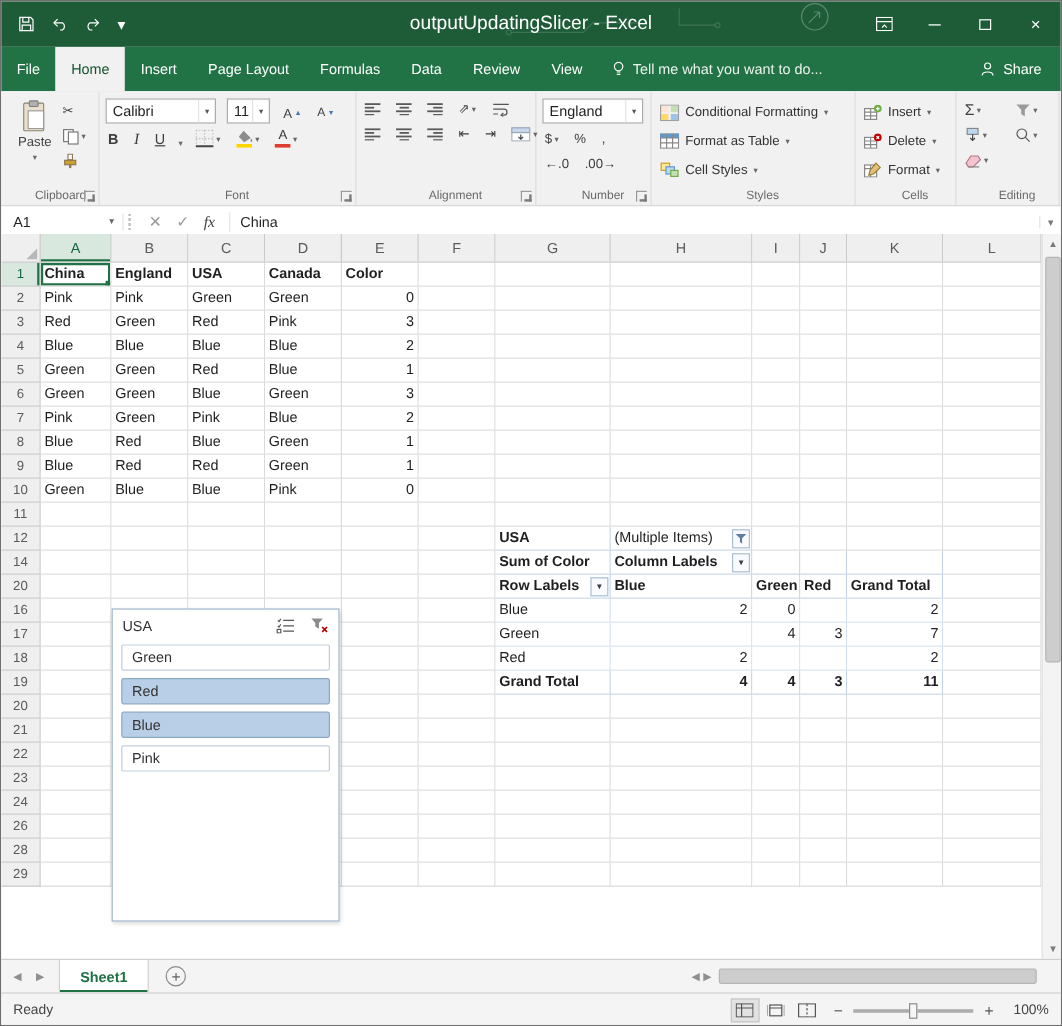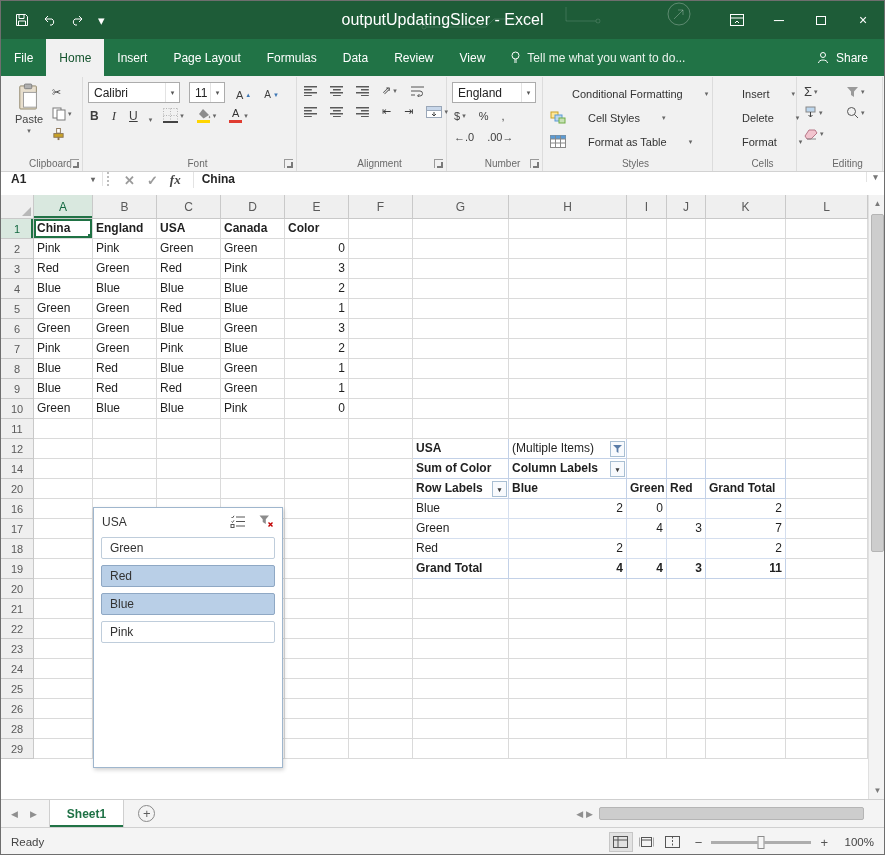--- a/index.html
+++ b/index.html
@@ -46,25 +46,25 @@
   .bglyph { font-weight:700; font-size:12px; } .iglyph { font-style:italic; font-family:"Liberation Serif",serif; font-size:13px; }
   .uglyph { text-decoration:underline; font-size:12px; }
   .supc { font-size:6px; vertical-align:super; color:#3e77b5; }
   .colorbar { width:13px; height:3px; margin-top:1px; }
   .stk { display:inline-flex; flex-direction:column; align-items:center; line-height:1; }
   .bars { width:13px; height:11px; background-repeat:no-repeat;
     background-image:linear-gradient(#5A5A5A,#5A5A5A),linear-gradient(#5A5A5A,#5A5A5A),linear-gradient(#5A5A5A,#5A5A5A),linear-gradient(#5A5A5A,#5A5A5A);
     background-size:100% 1.5px,60% 1.5px,100% 1.5px,60% 1.5px; background-position:0 1px,0 4px,0 7px,0 10px; }
   .bars.c { background-position:0 1px,center 4px,0 7px,center 10px; }
   .bars.r { background-position:0 1px,right 4px,0 7px,right 10px; }
-  .stylerow { display:flex; align-items:center; gap:22px; height:23px; padding:0 2px; font-size:11px; color:#333; white-space:nowrap; }
+  .stylerow { display:flex; align-items:center; gap:5px; height:23px; padding:0 2px; font-size:11px; color:#333; white-space:nowrap; }
   .edgrid { display:grid; grid-template-columns:auto auto; gap:4px 8px; padding-top:4px; }
 
   
-  .fbar { height:26px; background:#fff; border-bottom:1px solid #CFCFCF; display:flex; align-items:flex-start;font-weight:bold; }
+  .fbar { height:26px; background:#fff; border-bottom:1px solid #CFCFCF; display:flex; align-items:center; }
   .namebox { width:101px; display:flex; align-items:center; position:relative; }
   .nb-text { padding-left:10px; }
   .nb-dd { margin-left:auto; width:18px; text-align:center; font-size:8px; color:#666; }
   .fsep { width:10px; display:flex; align-items:center; justify-content:center; border-left:1px solid #E3E3E3; }
   .fsep .dots { width:2px; height:14px; background:repeating-linear-gradient(#BDBDBD 0 2px, transparent 2px 4px); }
   .fx-btns { display:flex; align-items:center; gap:12px; padding:0 12px; color:#9B9B9B; font-size:13px; border-right:1px solid #E3E3E3; }
   .fx { font-style:italic; font-family:"Liberation Serif",serif; color:#444; font-size:13px; }
   .fvalue { flex:1; display:flex; align-items:center; padding-left:8px; }
   .fexpand { width:18px; display:flex; align-items:center; justify-content:center; color:#777; font-size:9px; border-left:1px solid #E3E3E3; }
 
@@ -375,34 +375,34 @@
               <rect x="9" y="1" width="6" height="5.5" fill="#C6E0B4"></rect>
               <rect x="1" y="8" width="6" height="5.5" fill="#FFD966"></rect>
               <rect x="9" y="8" width="6" height="5.5" fill="#9DC3E6"></rect>
               <rect x="0.5" y="0.5" width="15" height="13" fill="none" stroke="#A0A0A0"></rect>
             </svg>
           <span>Conditional Formatting</span>
             <span class="dd">▾</span>
         </span>
         <span class="stylerow">
           <svg width="16" height="13" viewBox="0 0 16 13">
+              <rect x="0.5" y="0.5" width="15" height="12" fill="#fff" stroke="#888"></rect>
+              <rect x="0.5" y="0.5" width="15" height="3.5" fill="#5B9BD5"></rect>
+              <path d="M5.5 0.5v12M10.5 0.5v12M0.5 4h15M0.5 8h15" stroke="#888" fill="none"></path>
+            </svg>
+          <span>Format as Table</span>
+            <span class="dd">▾</span>
+        </span>
+        <span class="stylerow">
+          <svg width="16" height="13" viewBox="0 0 16 13">
               <rect x="1" y="1" width="7" height="6" fill="#FFE699" stroke="#C9A227"></rect>
               <rect x="5" y="4" width="7" height="6" fill="#BDD7EE" stroke="#5B9BD5"></rect>
               <rect x="9" y="7" width="6" height="5" fill="#C6E0B4" stroke="#70AD47"></rect>
             </svg>
           <span>Cell Styles</span>
-            <span class="dd">▾</span>
-        </span>
-        <span class="stylerow">
-          <svg width="16" height="13" viewBox="0 0 16 13">
-              <rect x="0.5" y="0.5" width="15" height="12" fill="#fff" stroke="#888"></rect>
-              <rect x="0.5" y="0.5" width="15" height="3.5" fill="#5B9BD5"></rect>
-              <path d="M5.5 0.5v12M10.5 0.5v12M0.5 4h15M0.5 8h15" stroke="#888" fill="none"></path>
-            </svg>
-          <span>Format as Table</span>
             <span class="dd">▾</span>
         </span>
       </div>
       <span class="glabel">Styles</span>
     </div>
 
     <div class="grp g-cells">
       <div class="fcol" style="gap:1px;">
         <span class="stylerow">
           <svg width="15" height="13" viewBox="0 0 15 13">
@@ -862,35 +862,20 @@
             <td class="cell "></td>
             <td class="cell "></td>
             <td class="cell "></td>
             <td class="cell "></td>
             <td class="cell "></td>
             <td class="cell "></td>
             <td class="cell "></td>
           </tr>
           <tr>
             <th class="hd rh">24</th>
-            <td class="cell "></td>
-            <td class="cell "></td>
-            <td class="cell "></td>
-            <td class="cell "></td>
-            <td class="cell "></td>
-            <td class="cell "></td>
-            <td class="cell "></td>
-            <td class="cell "></td>
-            <td class="cell "></td>
-            <td class="cell "></td>
-            <td class="cell "></td>
-            <td class="cell "></td>
-          </tr>
-          <tr>
-            <th class="hd rh">25</th>
             <td class="cell "></td>
             <td class="cell "></td>
             <td class="cell "></td>
             <td class="cell "></td>
             <td class="cell "></td>
             <td class="cell "></td>
             <td class="cell "></td>
             <td class="cell "></td>
             <td class="cell "></td>
             <td class="cell "></td>

